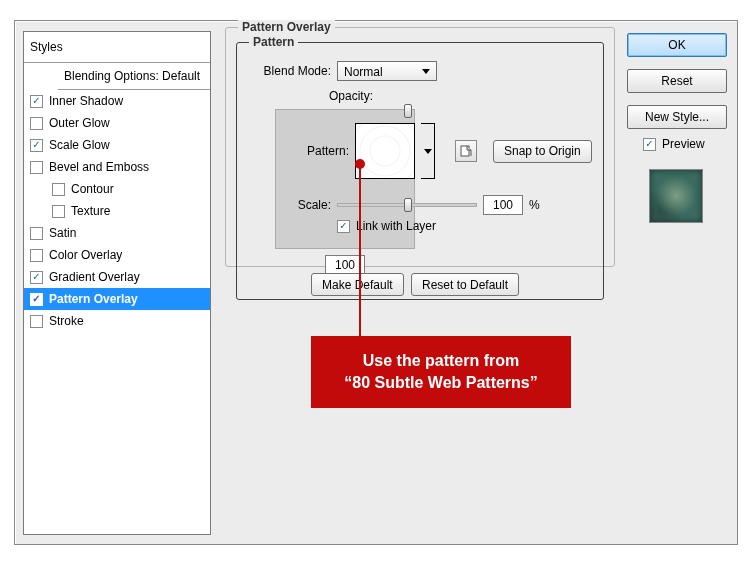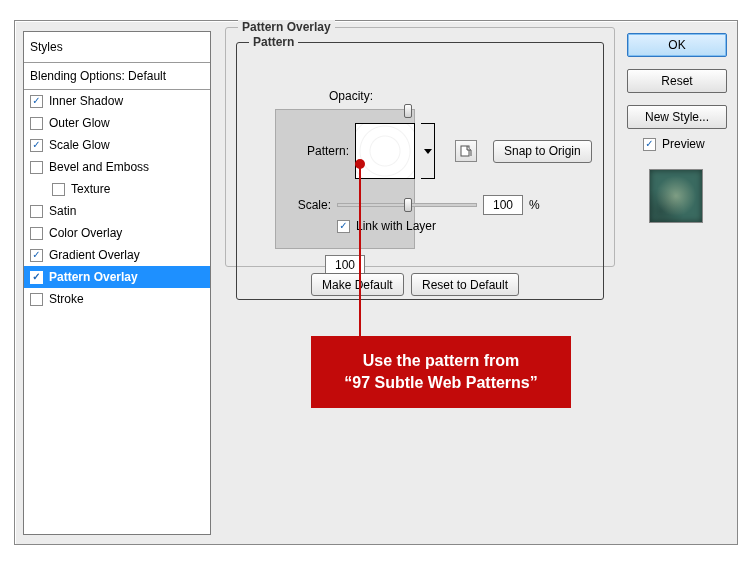--- a/index.html
+++ b/index.html
@@ -33,20 +33,21 @@
     border: 1px solid #7A7A7A;
   }
   .styles-title {
     padding: 8px 6px 8px 6px;
     border-bottom: 1px solid #999;
     color: #000;
   }
   .styles-sub {
     padding: 6px 8px 6px 6px;
     border-bottom: 1px solid #999;
+    margin-left: 34px;
   }
   .style-row {
     padding: 4px 6px;
     display: flex;
     align-items: center;
     gap: 6px;
     cursor: default;
   }
   .style-row.indent { padding-left: 28px; }
   .style-row.selected {
@@ -174,20 +175,24 @@
           <div class="style-row">
             <span class="cb">✓</span>
             <span>Scale Glow</span>
           </div>
           <div class="style-row">
             <span class="cb"></span>
             <span>Bevel and Emboss</span>
           </div>
           <div class="style-row indent">
             <span class="cb"></span>
+            <span>Contour</span>
+          </div>
+          <div class="style-row indent">
+            <span class="cb"></span>
             <span>Texture</span>
           </div>
           <div class="style-row">
             <span class="cb"></span>
             <span>Satin</span>
           </div>
           <div class="style-row">
             <span class="cb"></span>
             <span>Color Overlay</span>
           </div>
@@ -204,20 +209,27 @@
             <span>Stroke</span>
           </div>
         </div>
   </div>
 
   <div class="fs-outer">
     <div class="legend">Pattern Overlay</div>
     <div class="fs-inner">
       <div class="legend">Pattern</div>
 
+      <div class="row" style="left:22px; top:18px;">
+        <span class="lbl" style="width:72px;">Blend Mode:</span>
+        <div class="select">
+          <span>Normal</span>
+          <span class="tri"></span>
+        </div>
+      </div>
 
       <div class="row" style="left:38px; top:46px;flex-direction:column;">
         <span class="lbl" style="width:56px;">Opacity:</span>
         <div class="slider-track">
           <div class="slider-thumb" style="left:128px;"></div>
         </div>
         <div class="inp">100</div>
         <span class="pct">%</span>
       </div>
 
@@ -276,17 +288,17 @@
   <div class="preview-cb" style="left:628px; top:116px;">
     <span class="cb">✓</span>
     <span>Preview</span>
   </div>
   <div class="preview-box" style="left:634px; top:148px;"></div>
 
   <div class="callout-dot" style="left:340px; top:138px;"></div>
   <div class="callout-line" style="left:344px; top:143px; height:172px;"></div>
   <div class="callout" style="left:296px; top:315px; width:260px;">
     <div>Use the pattern from</div>
-    <div>“97 Subtle Web Patterns”</div>
+    <div>“80 Subtle Web Patterns”</div>
   </div>
 
 </div>
 </div>
 
 </body></html>

